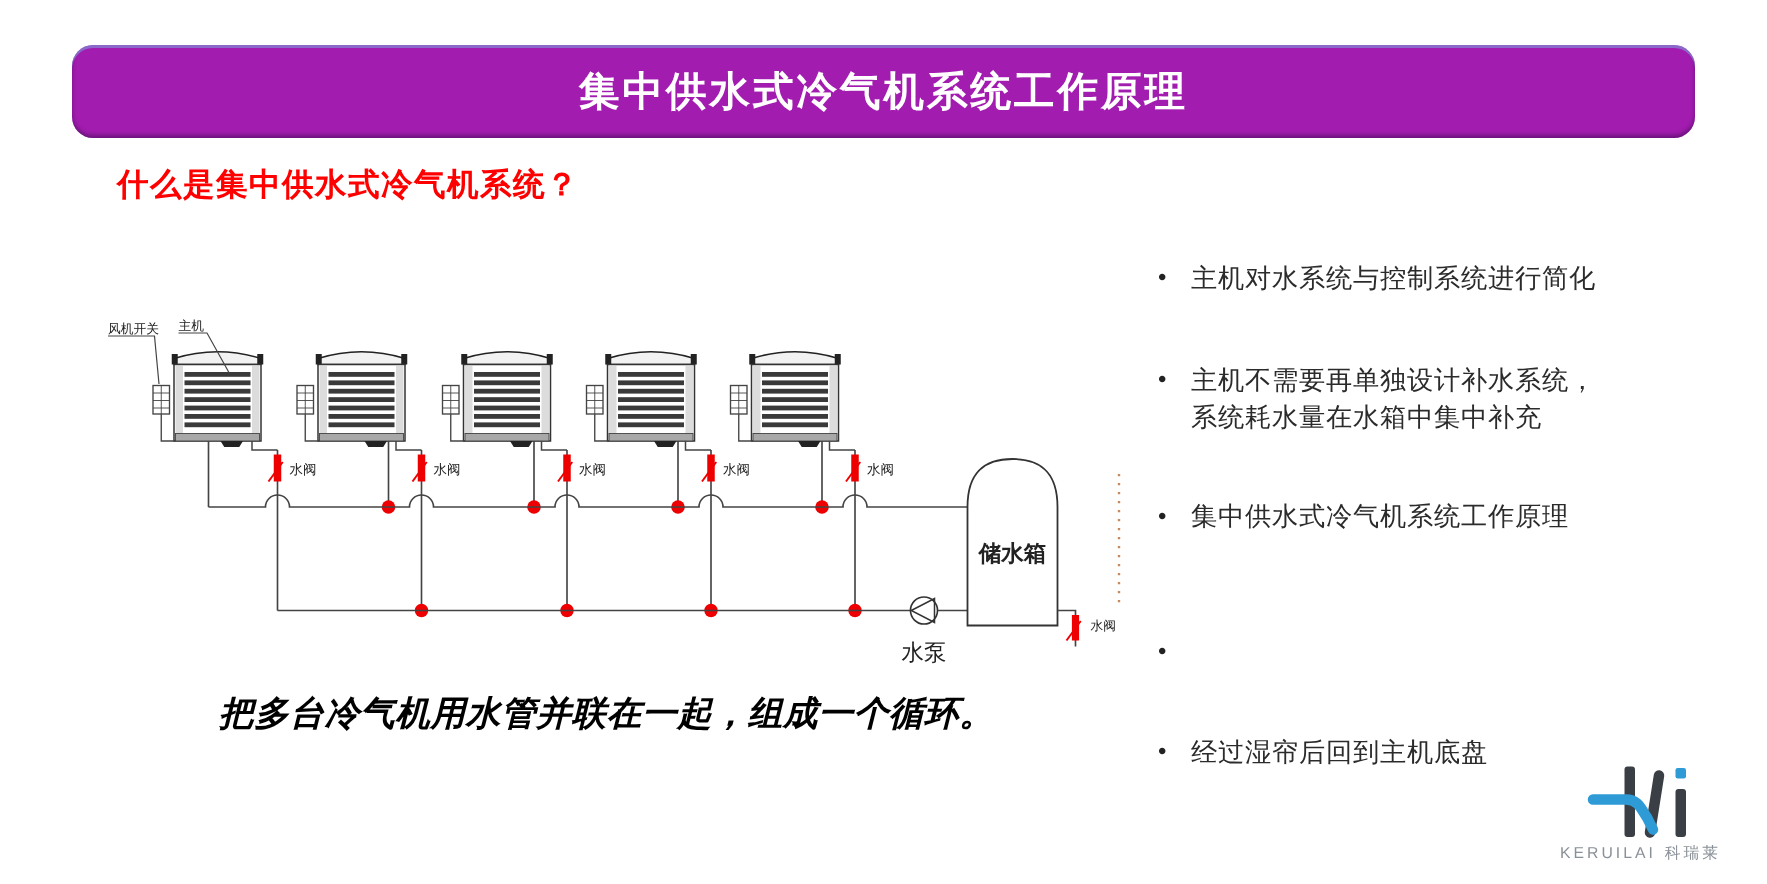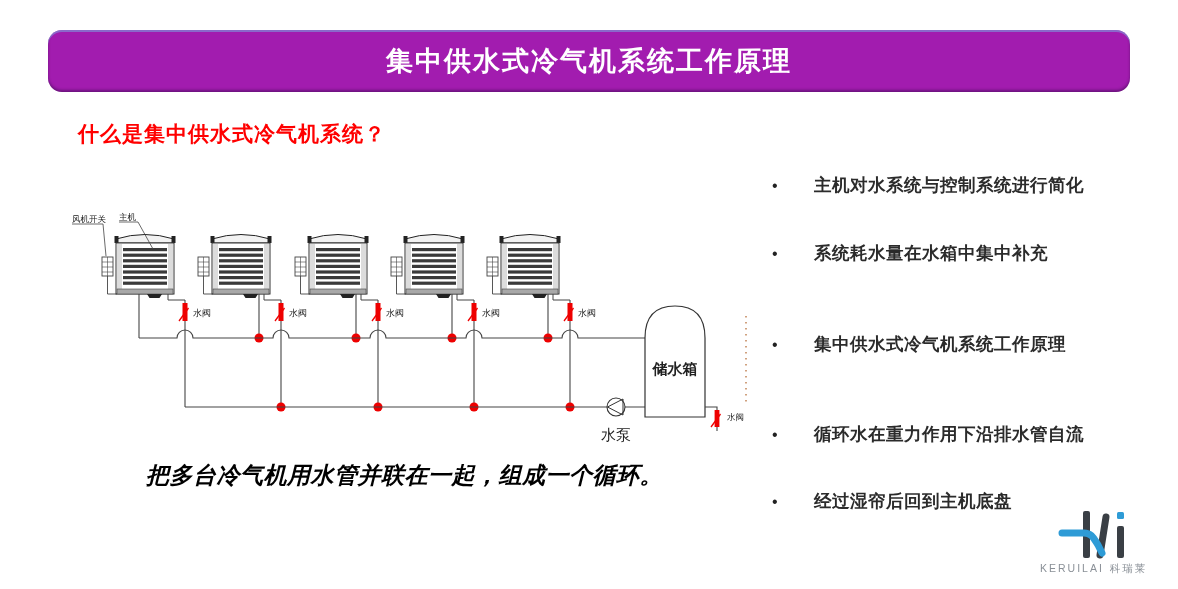--- a/index.html
+++ b/index.html
@@ -13,38 +13,38 @@
     background:#a21caf;border-radius:14px;
     box-shadow:inset 0 2px 0 rgba(120,170,225,.55), inset 0 -2px 3px rgba(0,0,30,.35);
     display:flex;align-items:center;justify-content:center;
   }
   .banner-title{
     color:#ffffff;font-family:"Liberation Serif","DejaVu Serif",serif;
     font-size:27px;font-weight:bold;letter-spacing:2px;
   }
   
   .question{
-    position:absolute;left:78px;top:120px;
+    position:absolute;left:78px;top:109px;
     color:#ff0000;font-family:"Liberation Serif","DejaVu Serif",serif;
     font-size:21px;font-weight:bold;letter-spacing:1px;
   }
   
   svg.diagram{position:absolute;left:0;top:0;width:770px;height:500px;}
   svg text{font-family:"Liberation Sans","DejaVu Sans",sans-serif;fill:#222;}
   
   .caption{
     position:absolute;left:146px;top:460px;width:560px;
     font-family:"Liberation Serif","DejaVu Serif",serif;
     font-size:23px;font-weight:bold;font-style:italic;color:#000;letter-spacing:.5px;
   }
   
   .bullets{position:absolute;left:770px;top:0;width:350px;height:589px;}
   .bullet{position:absolute;left:0;width:345px;color:#2b2b2b;font-size:17.5px;line-height:25px;}
   .bullet .dot{position:absolute;left:2px;top:0;font-size:16px;color:#222;}
-  .bullet .lines{display:block;margin-left:44px;letter-spacing:.5px;font-weight:bold;}
+  .bullet .lines{display:block;margin-left:24px;letter-spacing:.5px;}
   .bullet .line{display:block;}
   .bullet-0{top:173px}.bullet-1{top:241px}.bullet-2{top:332px}.bullet-3{top:422px}.bullet-4{top:489px}
   
   svg.logo{position:absolute;left:1038px;top:502px;width:132px;height:82px;}
   .logo-word{font-size:10.5px;letter-spacing:2px;fill:#8a9097;}
 </style>
 </head>
 <body>
 
 <div class="banner">
@@ -249,35 +249,35 @@
   <div class="bullet bullet-0">
     <span class="dot">•</span>
     <span class="lines">
         <span class="line">主机对水系统与控制系统进行简化</span>
       </span>
   </div>
 
   <div class="bullet bullet-1">
     <span class="dot">•</span>
     <span class="lines">
+        <span class="line">主机不需要再单独设计补水系统，</span>
         <span class="line">系统耗水量在水箱中集中补充</span>
       </span>
   </div>
 
   <div class="bullet bullet-2">
     <span class="dot">•</span>
     <span class="lines">
         <span class="line">集中供水式冷气机系统工作原理</span>
       </span>
   </div>
 
   <div class="bullet bullet-3">
     <span class="dot">•</span>
     <span class="lines">
-        <span class="line">循环水在重力作用下沿排水管自流</span>
       </span>
   </div>
 
   <div class="bullet bullet-4">
     <span class="dot">•</span>
     <span class="lines">
         <span class="line">经过湿帘后回到主机底盘</span>
       </span>
   </div>
 </div>

